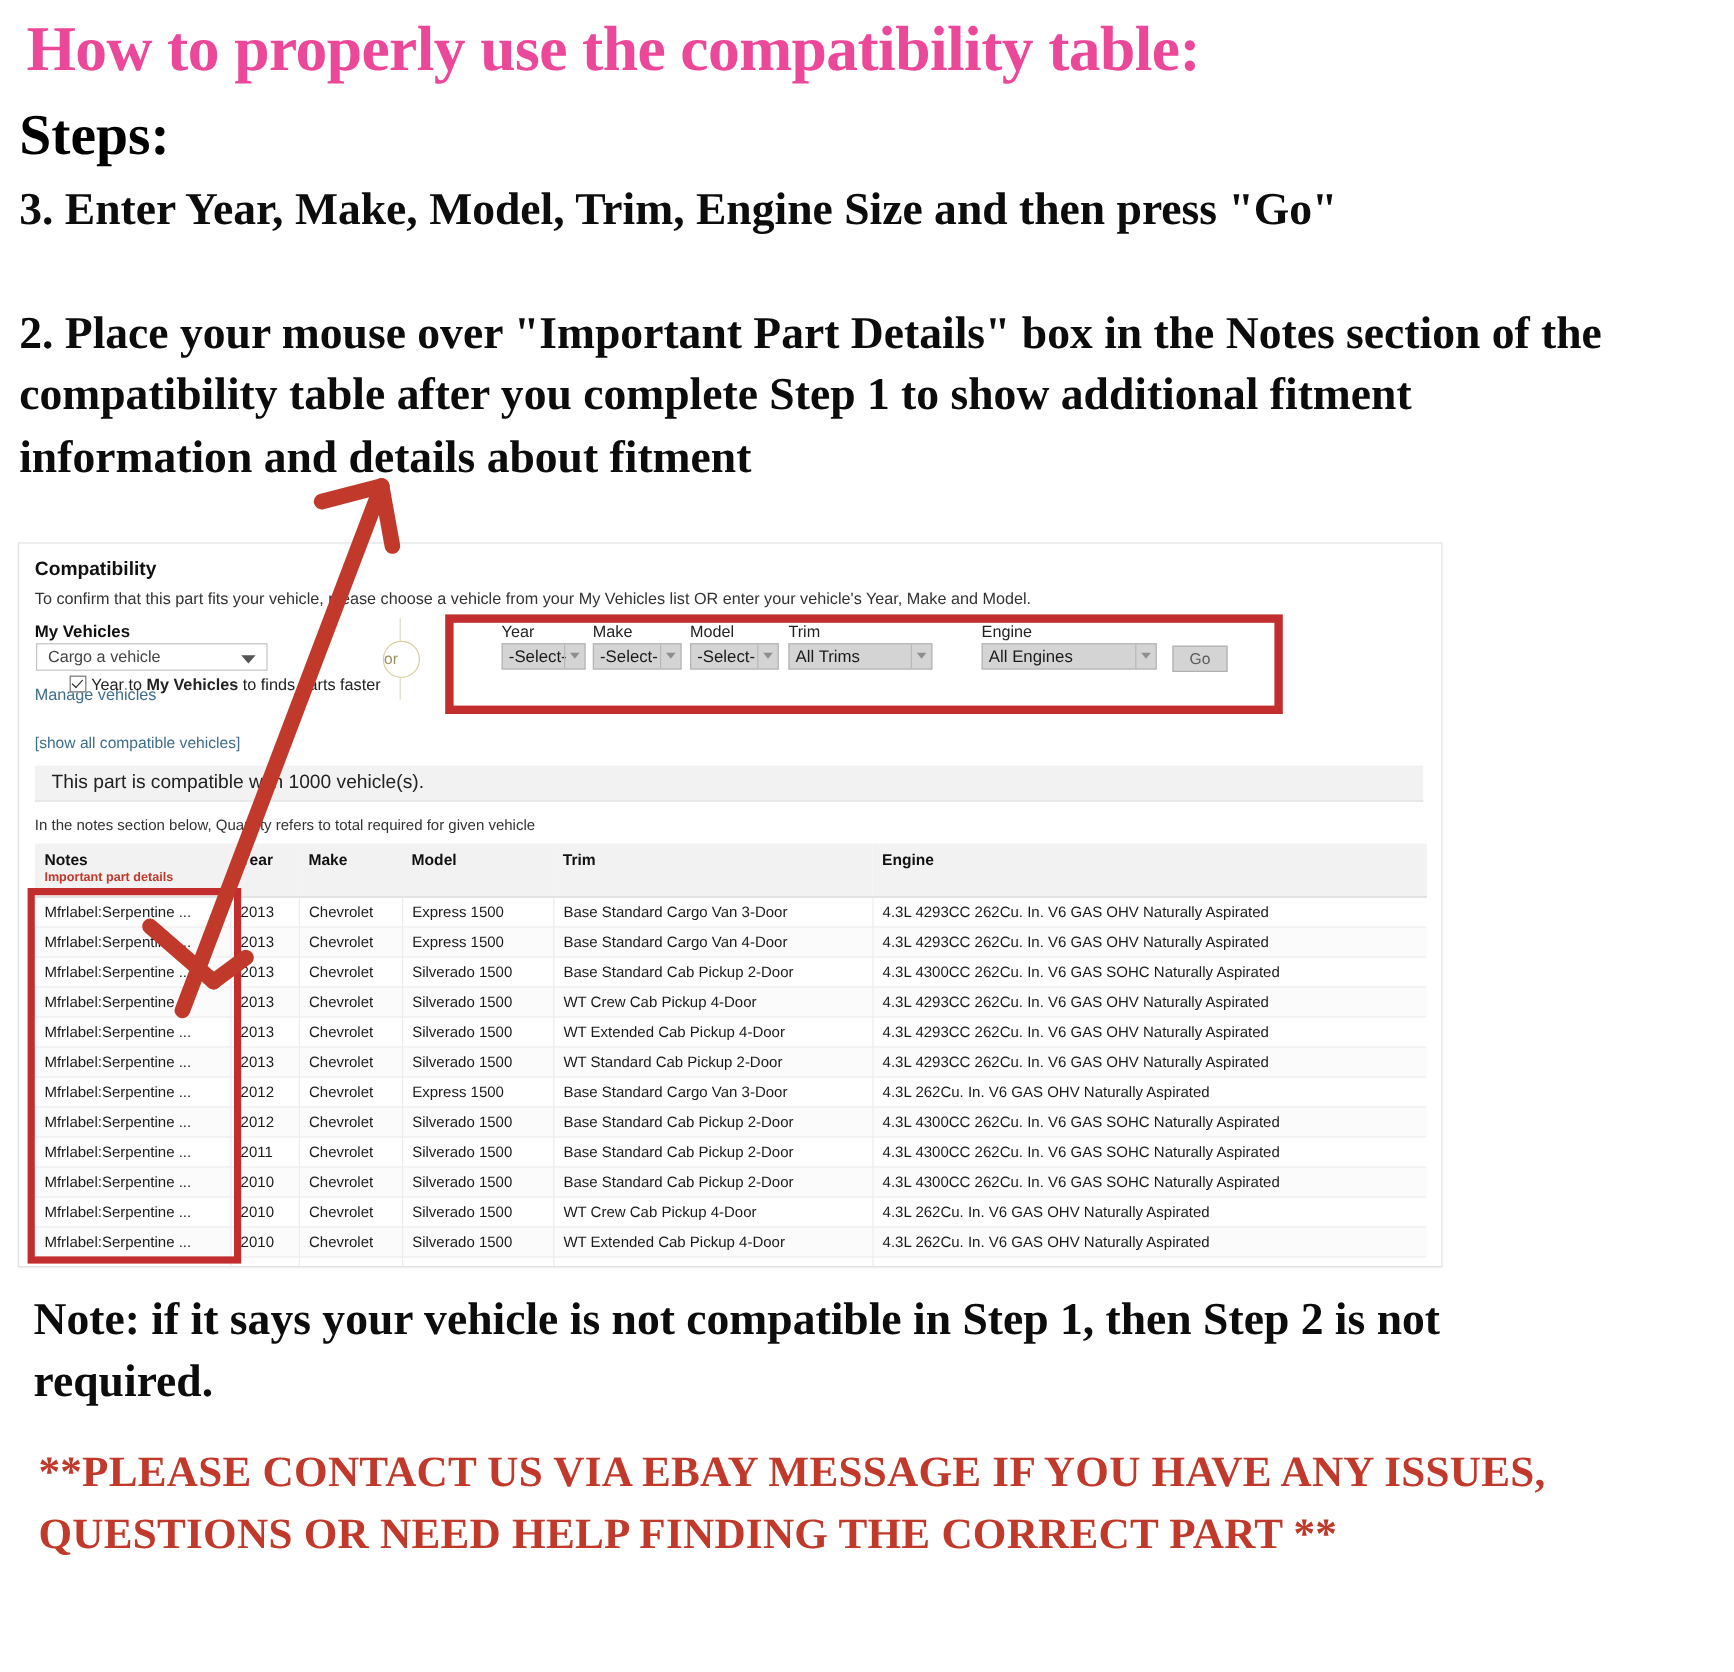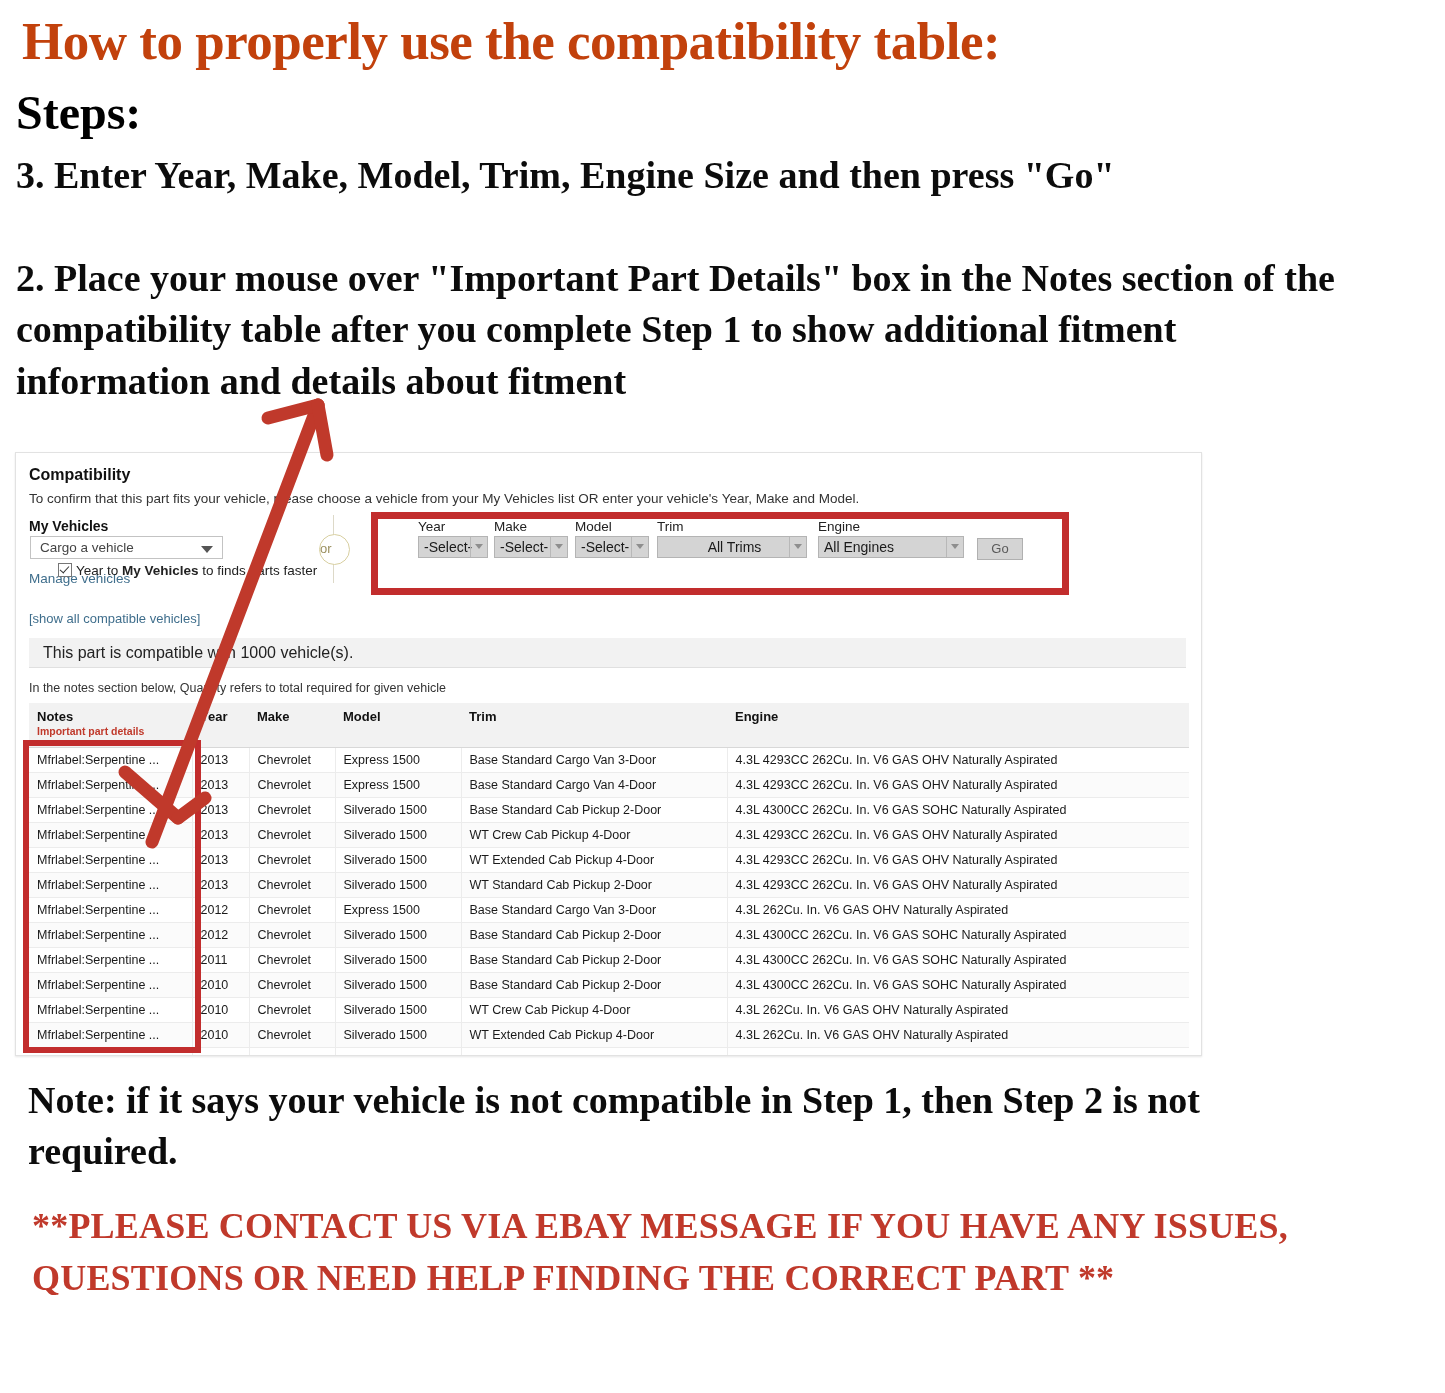--- a/index.html
+++ b/index.html
@@ -16,21 +16,21 @@
   }
 
   
   .headline {
     position: absolute;
     left: 22px;
     top: 14px;
     width: 1400px;
     font-family: "Liberation Serif", serif;
     font-weight: bold;
-    color: #c2410c;
+    color: #ec4899;
     font-size: 53px;
     line-height: 1.05;
     letter-spacing: -0.5px;
     white-space: nowrap;
   }
   .steps-word {
     position: absolute;
     left: 16px;
     top: 88px;
     font-family: "Liberation Serif", serif;
@@ -385,21 +385,21 @@
     <span class="fl">Model</span>
     <div class="ddl sep" style="width:74px;">
       <span>-Select-</span>
       <span class="dcaret-box"></span>
       <span class="dcaret"></span>
     </div>
   </div>
 
   <div class="fld" style="left:641px; top:66px; width:150px;">
     <span class="fl">Trim</span>
-    <div class="ddl sep" style="width:150px;text-align:center;">
+    <div class="ddl sep" style="width:120px;">
       <span>All Trims</span>
       <span class="dcaret-box"></span>
       <span class="dcaret"></span>
     </div>
   </div>
 
   <div class="fld" style="left:802px; top:66px; width:146px;">
     <span class="fl">Engine</span>
     <div class="ddl sep" style="width:146px;">
       <span>All Engines</span>

